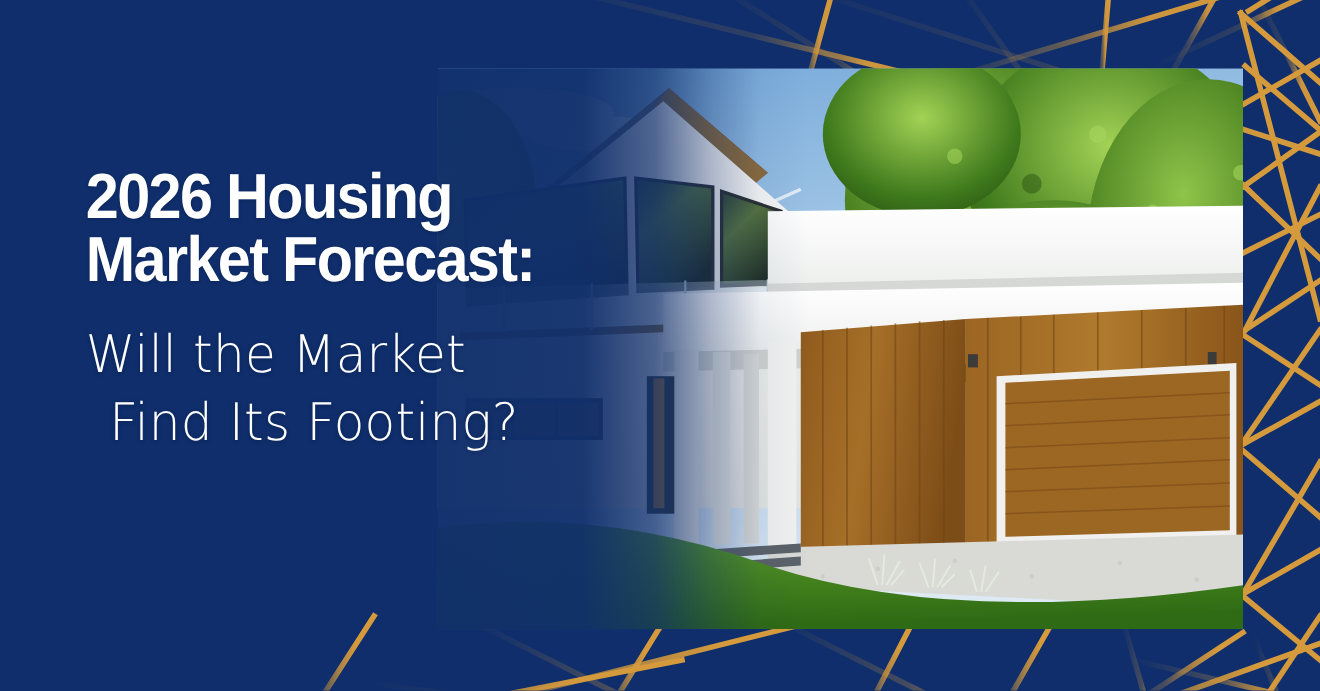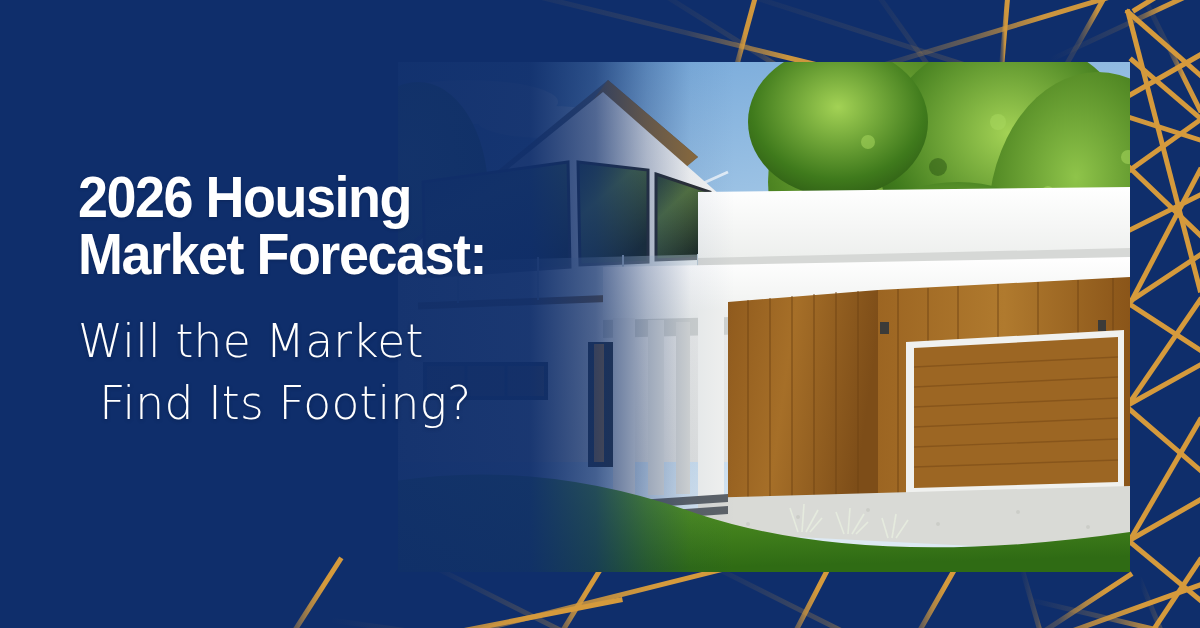--- a/index.html
+++ b/index.html
@@ -53,21 +53,21 @@
         rgba(15,46,107,0.72) 27%,
         rgba(15,46,107,0.32) 34%,
         rgba(15,46,107,0.06) 40%,
         rgba(15,46,107,0.00) 46%);
   }
 
   
   .text-block {
     position:absolute;
     left:78px;
-    top:168px;
+    top:150px;
     z-index:6;
     width:620px;
   }
   .headline {
     color:#ffffff;
     font-family:"Liberation Sans", sans-serif;
     font-weight:700;
     font-size:58px;
     line-height:57px;
     letter-spacing:-1.6px;

